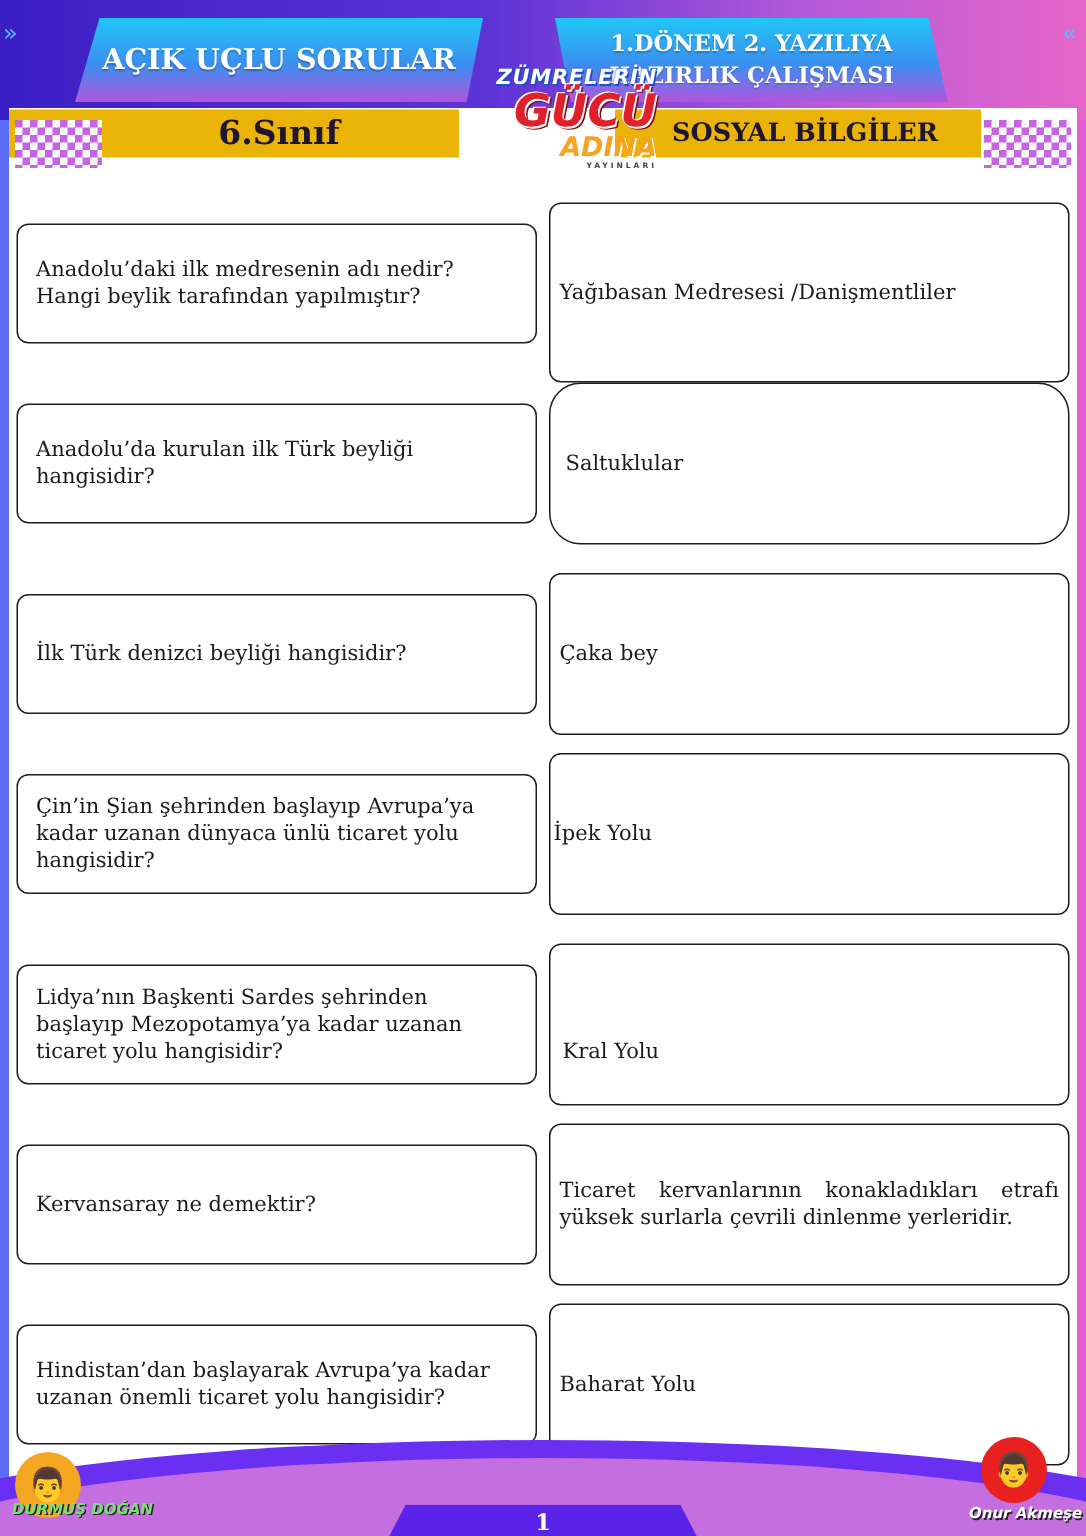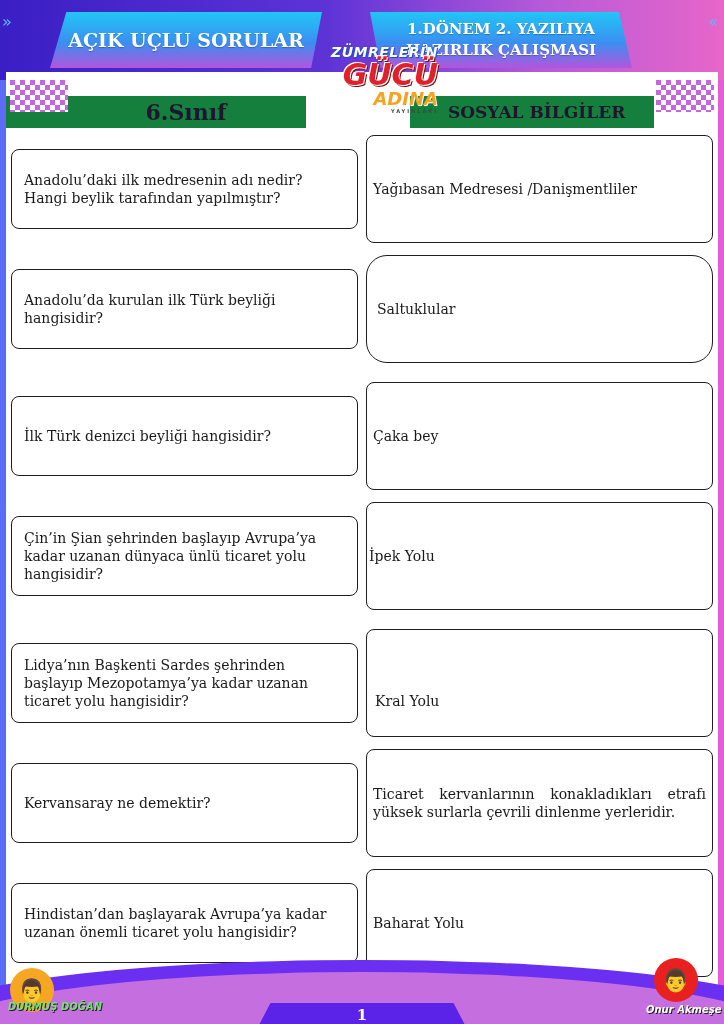--- a/index.html
+++ b/index.html
@@ -34,22 +34,22 @@
     left: 370px; width: 262px; font-size: 15px; line-height: 21px;
     clip-path: polygon(0 0, 95% 0, 100% 100%, 4% 100%);
     flex-direction: column;
   }
   
   .page {
     position: absolute; left: 6px; top: 72px; width: 712px; height: 930px;
     background: #ffffff;
   }
   .subhdr {
-    position: absolute; top: 96px; height: 32px;
-    background: #15803d;
+    position: absolute; top: 73px; height: 32px;
+    background: #eab308;
     display: flex; align-items: center;
     font-weight: bold; color: #1e1530;
   }
   .subhdr-left { left: 6px; width: 300px; justify-content: center; font-size: 22px; padding-left: 60px; }
   .subhdr-right { left: 410px; width: 244px; font-size: 17px; padding-left: 38px; }
   .pixel-pattern {
     position: absolute; top: 80px; width: 58px; height: 32px;
     background-image:
       linear-gradient(45deg, #ffffff 25%, transparent 25%, transparent 75%, #ffffff 75%),
       linear-gradient(45deg, #ffffff 25%, transparent 25%, transparent 75%, #ffffff 75%);
@@ -141,21 +141,21 @@
 <div class="logo">
   <div class="logo-top">ZÜMRELERİN</div>
   <div class="logo-mid">GÜCÜ</div>
   <div class="logo-bot">ADINA</div>
   <div class="logo-tiny">YAYINLARI</div>
 </div>
 
 <div class="card q" style="top:149px;height:80px;">
     <span>Anadolu’daki ilk medresenin adı nedir? Hangi beylik tarafından yapılmıştır?</span>
   </div>
-<div class="card a" style="top:135px;height:108px;">
+<div class="card a" style="top:135px;height:120px;">
     <span>Yağıbasan Medresesi /Danişmentliler</span>
   </div>
 
 <div class="card q" style="top:269px;height:80px;">
     <span>Anadolu’da kurulan ilk Türk beyliği hangisidir?</span>
   </div>
 <div class="card a" style="top:255px;height:108px;padding-left:10px;border-radius:21px;">
     <span>Saltuklular</span>
   </div>
 

